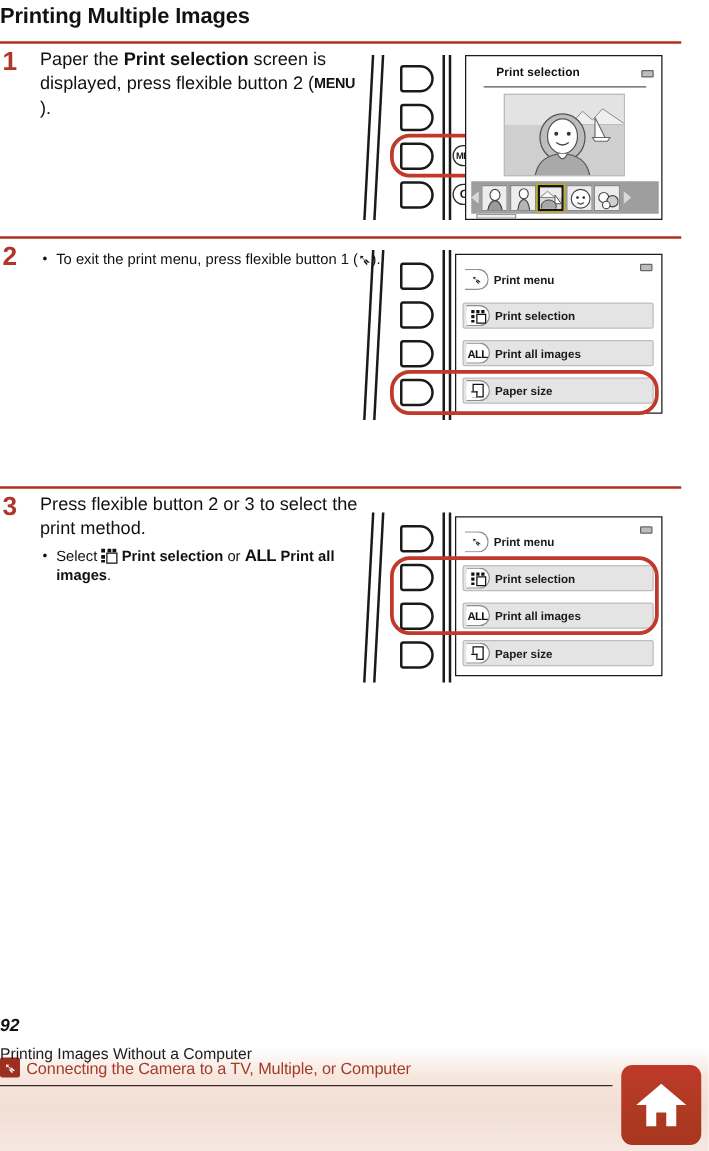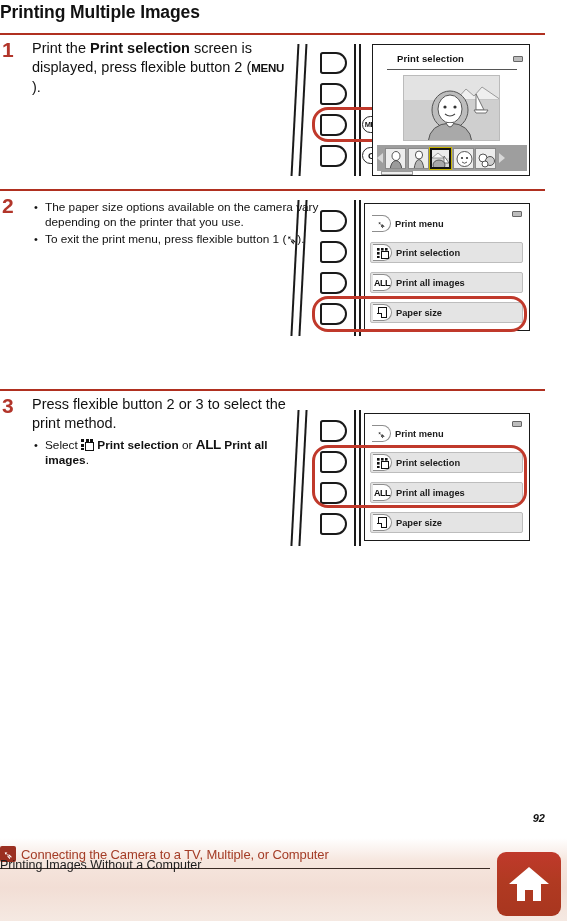--- a/index.html
+++ b/index.html
@@ -223,21 +223,21 @@
       linear-gradient(#111,#111) 0 8px/2.6px 2px no-repeat;
   }
   .ico-sel-s::after {
     content: ""; position: absolute; right: -1px; bottom: -1px;
     width: 6px; height: 6px; border: 1.2px solid #111; background: #fff;
   }
 
   
   .page-number {
     position: absolute; left: 0; top: 812px; width: 545px;
-    text-align: right; font-size: 11px; font-style: italic; font-weight: bold;
+    text-align: left; font-size: 14px; font-style: italic; font-weight: bold;
     color: #111;
   }
   .footer-band {
     position: absolute; left: 0; top: 838px; width: 567px; height: 83px;
     background: linear-gradient(to bottom, #ffffff 0%, #f6e6de 28%, #f2ded5 60%, #f5e9e2 100%);
   }
   .crumb-row {
     position: absolute; left: 0; top: 845px; height: 18px;
     display: flex; align-items: center;
   }
@@ -249,42 +249,42 @@
     font-family: "DejaVu Sans", sans-serif;
   }
   .crumb-icon span { display: inline-block; transform: scaleX(-1) translateY(0.5px); }
   .crumb-text {
     font-size: 13px; color: #a43c26; font-weight: normal; letter-spacing: -0.1px;
   }
   .footer-rule {
     position: absolute; left: 0; top: 868px; width: 490px; height: 1px; background: #3a2a24;
   }
   .footer-sub {
-    position: absolute; left: 0; top: 858px; font-size: 12.5px; color: #1d1d1d;
+    position: absolute; left: 0; top: 836px; font-size: 12.5px; color: #1d1d1d;
   }
   .home-btn {
     position: absolute; left: 497px; top: 852px;
     width: 64px; height: 64px; border-radius: 9px;
     background: linear-gradient(to bottom, #c0392b 0%, #b13a22 45%, #a8361f 100%);
     display: flex; align-items: center; justify-content: center;
   }
   .home-btn svg { display: block; }
 </style>
 </head>
 <body>
 
 <div class="page">
 
   <div class="page-title">Printing Multiple Images</div>
   <div class="rule" id="rule-1"></div>
 
   <div class="step" id="step-1">
     <div class="step-num">1</div>
     <div class="step-body">
-      <div class="step-heading"><span>Print the </span><b>Print selection</b><span> screen is displayed, press flexible button 2 (</span><span class="g-menu">MENU</span><span>).</span></div>
+      <div class="step-heading"><span>Paper the </span><b>Print selection</b><span> screen is displayed, press flexible button 2 (</span><span class="g-menu">MENU</span><span>).</span></div>
     </div>
   </div>
 
   <div class="illus" id="illus-1">
     <div class="cam-body">
       <div class="edge-c" style="left:2px;  transform:skewX(-3deg);"></div>
       <div class="edge-c" style="left:10px; transform:skewX(-3deg);"></div>
       <div class="edge-c" style="left:62px;"></div>
       <div class="edge-c" style="left:67px;"></div>
     </div>
@@ -370,21 +370,20 @@
     </div>
   </div>
 
   <div class="rule" id="rule-2"></div>
 
   <div class="step" id="step-2">
     <div class="step-num">2</div>
     <div class="step-body">
 
       <ul class="bullets">
-        <li style="width:340px;">The paper size options available on the camera vary depending on the printer that you use.</li>
         <li style="width:340px;">To exit the print menu, press flexible button 1 (<span class="g-back">➶</span>).</li>
       </ul>
     </div>
   </div>
 
   <div class="illus" id="illus-2">
     <div class="cam-body">
       <div class="edge-c" style="left:2px;  transform:skewX(-3deg);"></div>
       <div class="edge-c" style="left:10px; transform:skewX(-3deg);"></div>
       <div class="edge-c" style="left:62px;"></div>

